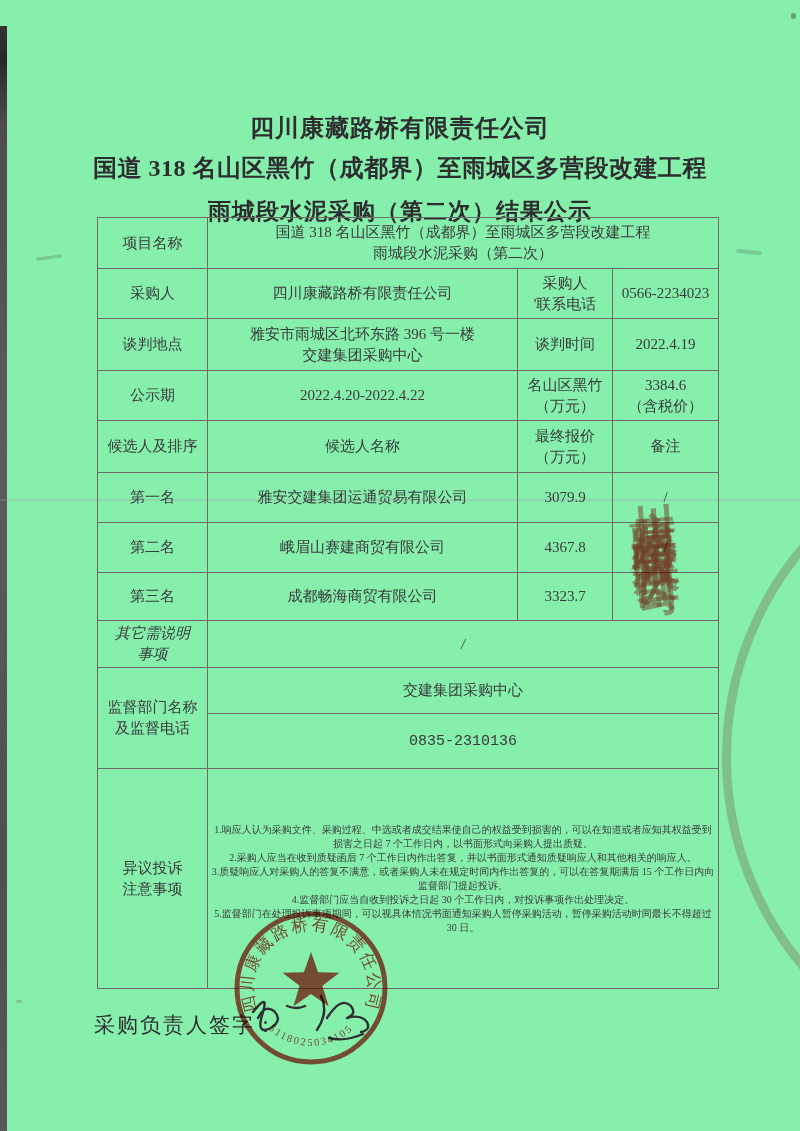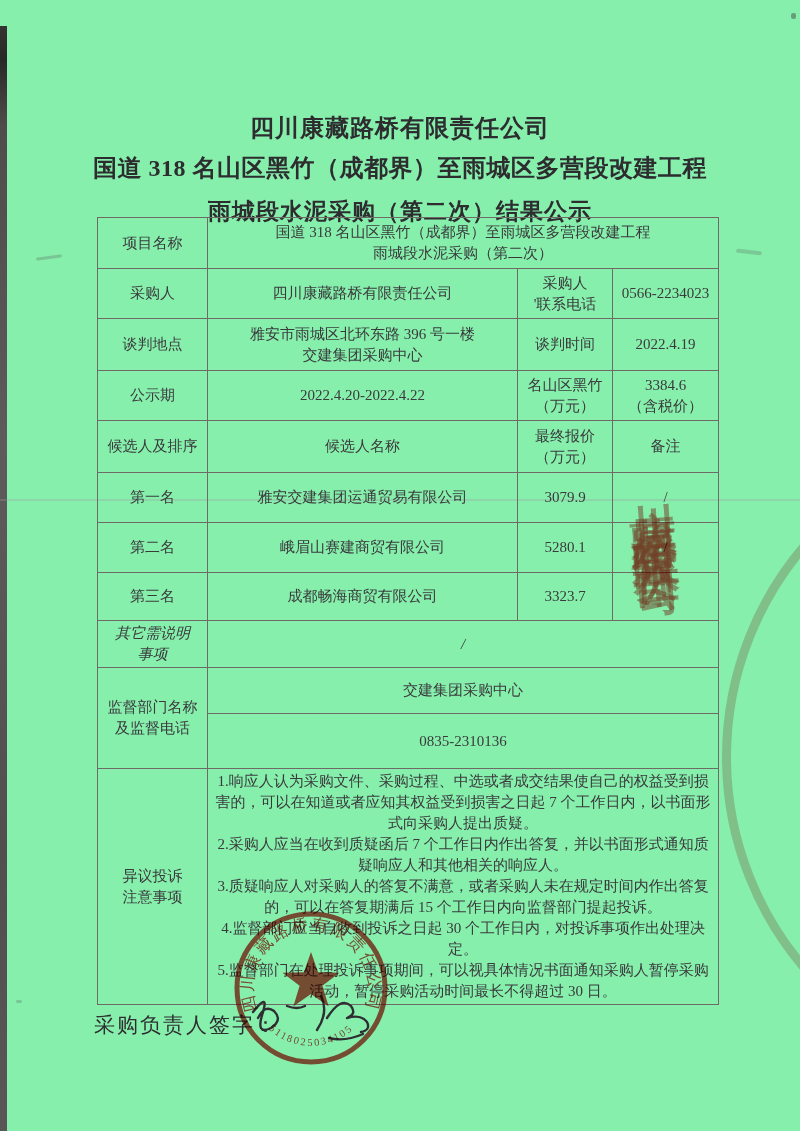--- a/index.html
+++ b/index.html
@@ -18,23 +18,23 @@
   .titles{position:absolute;left:0;top:110px;width:800px;text-align:center;font-weight:bold;color:#2d2d30;}
   .t1{font-size:24px;letter-spacing:1px;line-height:36px;}
   .t2{font-size:24px;letter-spacing:.5px;line-height:44px;}
   .t3{font-size:23px;letter-spacing:1px;line-height:44px;}
   
   table.doc{position:absolute;left:97px;top:217px;width:621px;border-collapse:collapse;table-layout:fixed;
     font-size:15px;color:#3a3a3c;}
   table.doc td{border:1px solid #6f6a66;text-align:center;vertical-align:middle;padding:2px 3px;line-height:1.4;}
   tr.r1{height:51px;} tr.r2{height:50px;} tr.r3{height:52px;} tr.r4{height:50px;margin-top:12px;}
   tr.r5{height:52px;} tr.r6{height:50px;} tr.r7{height:50px;} tr.r8{height:48px;}
-  tr.r9{height:43px;font-style:italic;} tr.r10{height:46px;} tr.r11{height:55px;} tr.r12{height:220px;}
+  tr.r9{height:43px;font-style:italic;} tr.r10{height:46px;} tr.r11{height:55px;font-family:Liberation Mono, monospace;} tr.r12{height:220px;}
   td.left{text-align:left;padding-left:13px;}
-  td.dispute{ text-align:left;vertical-align:top;padding:14px 9px 8px 13px;font-size:15px;line-height:23px;}
+  td.dispute{ text-align:left;vertical-align:top;padding:14px 9px 8px 13px;font-size:10px;line-height:23px;}
   
   .sign-label{position:absolute;left:94px;top:1011px;font-size:21px;letter-spacing:2px;color:#2f2f32;}
   .sign-svg{position:absolute;left:243px;top:978px;}
   
   .seal{position:absolute;left:216px;top:893px;mix-blend-mode:multiply;opacity:.93;}
   .seal text{font-family:"Liberation Serif","DejaVu Serif",serif;}
   
   .side-stamp{position:absolute;left:642px;top:466px;height:620px;writing-mode:vertical-rl;text-orientation:upright;
     font-size:46px;line-height:56px;letter-spacing:7px;font-weight:bold;color:rgba(213,67,56,.5);
     transform:rotate(-4deg);mix-blend-mode:multiply;}
@@ -115,21 +115,21 @@
     </tr>
     <tr class="r6">
       <td>第一名</td>
       <td>雅安交建集团运通贸易有限公司</td>
       <td>3079.9</td>
       <td>/</td>
     </tr>
     <tr class="r7">
       <td>第二名</td>
       <td>峨眉山赛建商贸有限公司</td>
-      <td>5280.1</td>
+      <td>4367.8</td>
       <td>/</td>
     </tr>
     <tr class="r8">
       <td>第三名</td>
       <td>成都畅海商贸有限公司</td>
       <td>3323.7</td>
       <td></td>
     </tr>
     <tr class="r9">
       <td>

